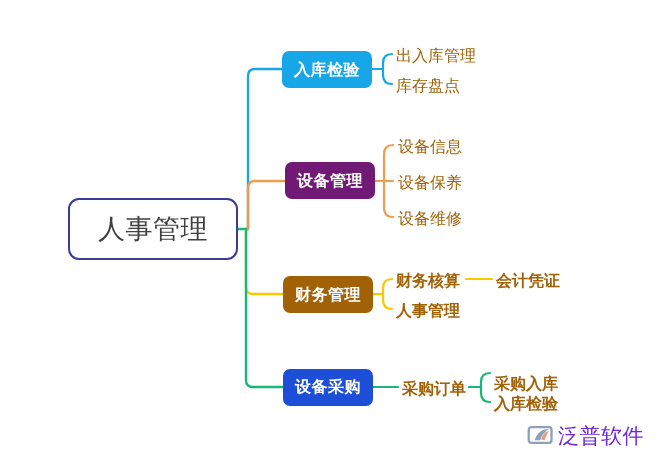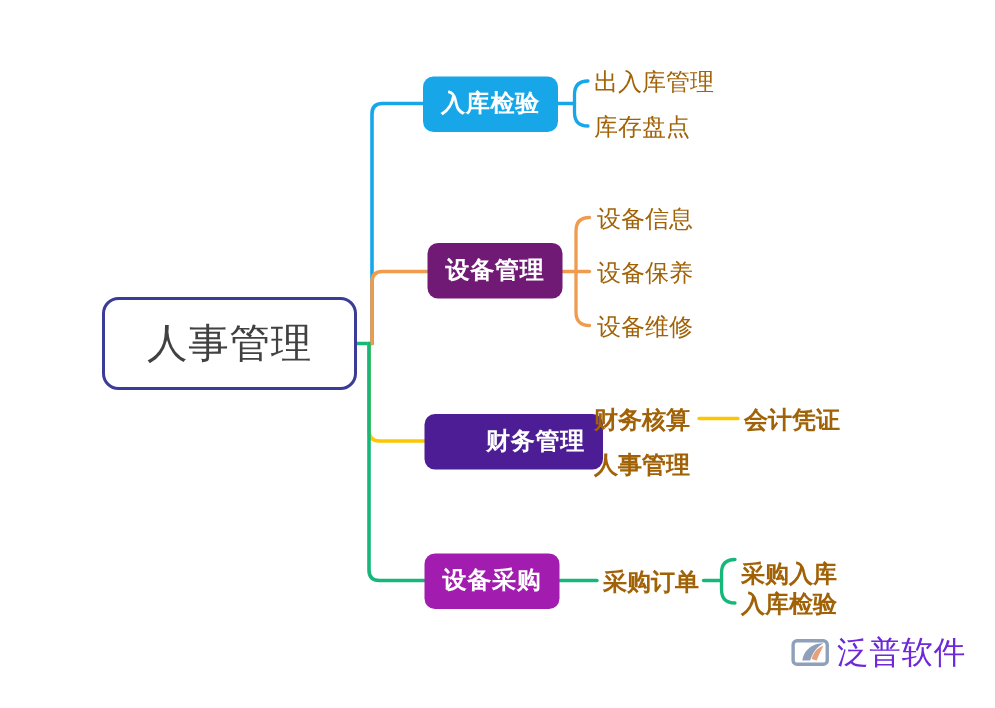--- a/index.html
+++ b/index.html
@@ -161,28 +161,28 @@
   <div class="leaf" style="left:396px; top:48px;">出入库管理</div>
   <div class="leaf" style="left:396px; top:78px;">库存盘点</div>
 
   <div class="l1-node" style="left:285px; top:162px; background:#701a75;">
     <span class="l1-label">设备管理</span>
   </div>
   <div class="leaf" style="left:398px; top:139px;">设备信息</div>
   <div class="leaf" style="left:398px; top:175px;">设备保养</div>
   <div class="leaf" style="left:398px; top:211px;">设备维修</div>
 
-  <div class="l1-node" style="left:283px; top:276px; background:#4c1d95;padding-left:29px;">
+  <div class="l1-node" style="left:283px; top:276px; background:#a16207;">
     <span class="l1-label">财务管理</span>
   </div>
   <div class="leaf bold" style="left:396px; top:273px;">财务核算</div>
   <div class="leaf bold" style="left:396px; top:303px;">人事管理</div>
   <div class="leaf bold" style="left:496px; top:273px;">会计凭证</div>
 
-  <div class="l1-node" style="left:283px; top:369px; background:#a21caf;font-family:Liberation Mono, monospace;">
+  <div class="l1-node" style="left:283px; top:369px; background:#1d4ed8;font-family:Liberation Mono, monospace;">
     <span class="l1-label">设备采购</span>
   </div>
   <div class="leaf bold" style="left:402px; top:381px;">采购订单</div>
   <div class="leaf bold" style="left:494px; top:376px;">采购入库</div>
   <div class="leaf bold" style="left:494px; top:396px;">入库检验</div>
 
   <div class="watermark">
     <div class="wm-row">
       <svg class="wm-mark" viewBox="0 0 32 32">
         <path d="M5 7 h20 a3 3 0 0 1 3 3 v12 a3 3 0 0 1 -3 3 h-20 a3 3 0 0 1 -3 -3 v-12 a3 3 0 0 1 3 -3 z" fill="none" stroke="#8fa0ba" stroke-width="2.6"></path>

